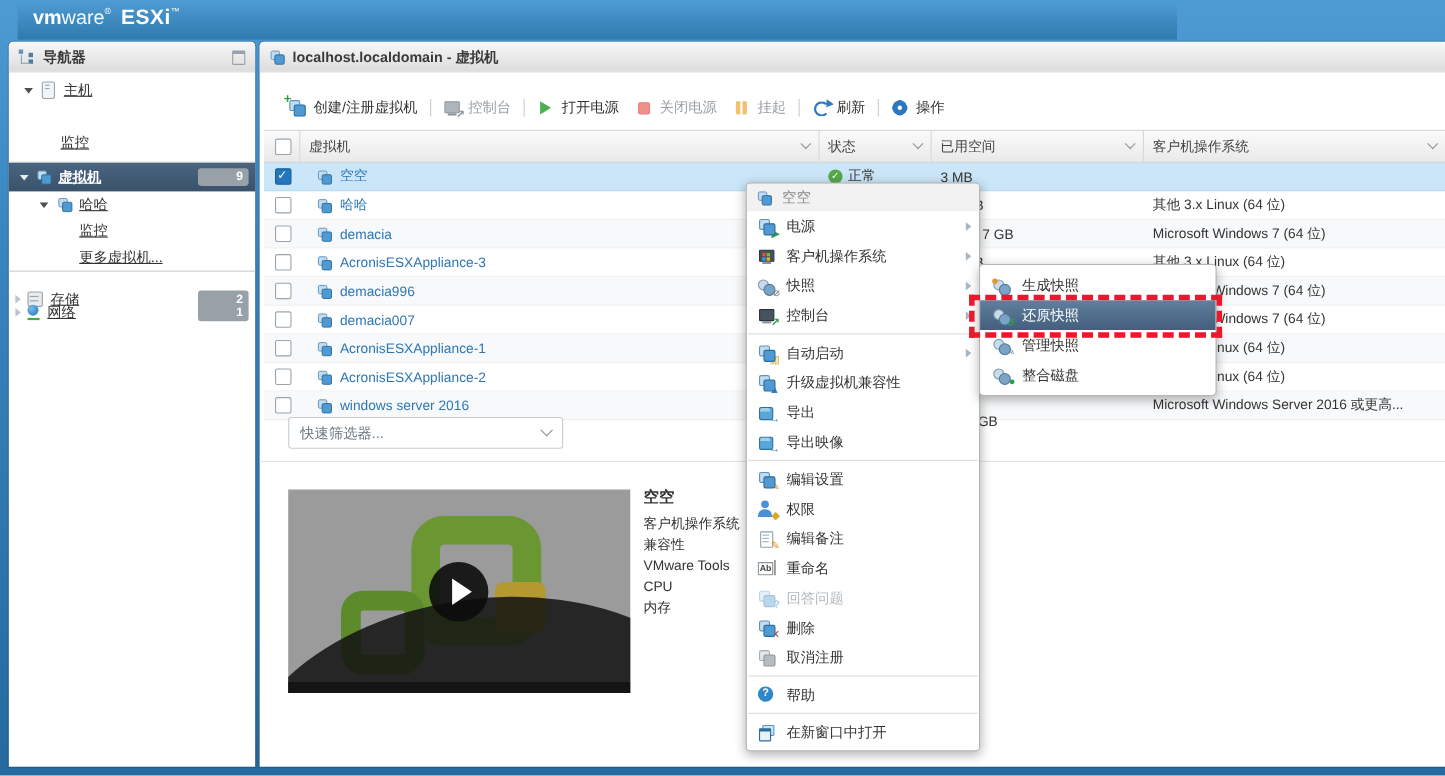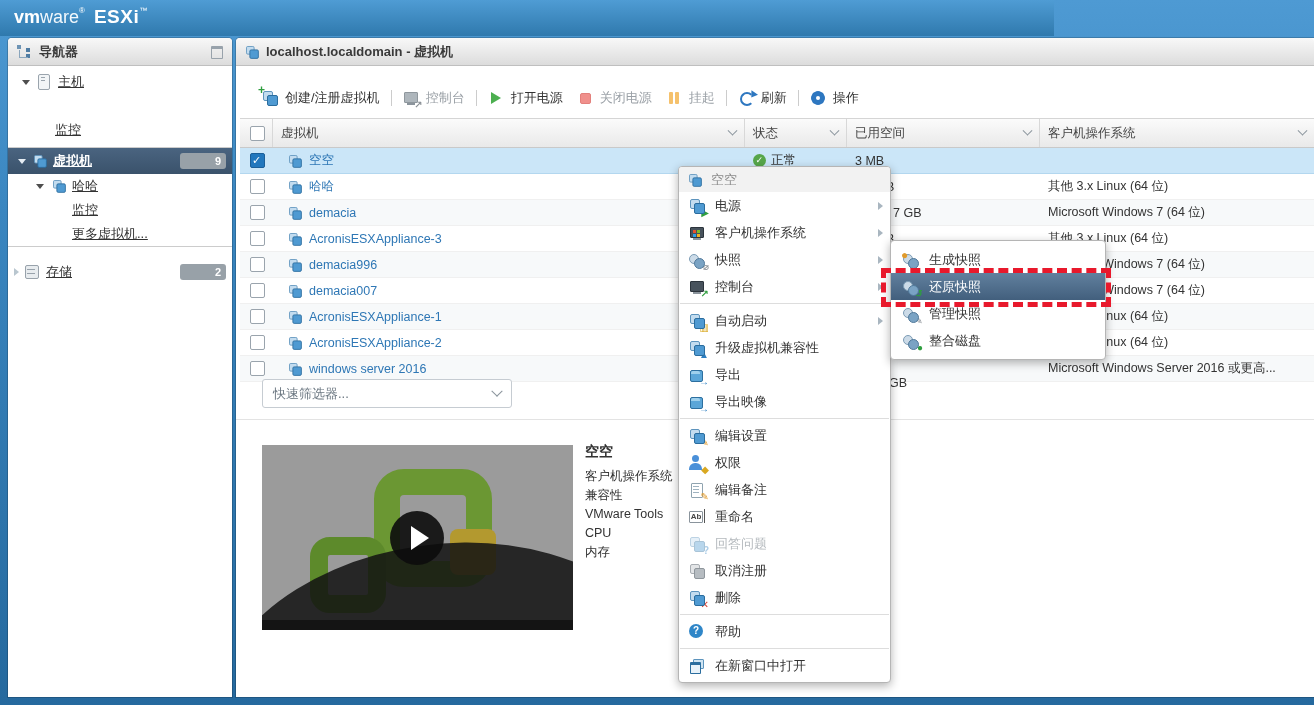--- a/index.html
+++ b/index.html
@@ -1,21 +1,21 @@
 <!DOCTYPE html>
 <html><head>
 <meta charset="utf-8">
 <style>
   html,body{margin:0;padding:0;}
   body{width:1314px;height:705px;overflow:hidden;font-family:"Liberation Sans","DejaVu Sans",sans-serif;
        background:linear-gradient(180deg,#4e9ad3 0%,#3a86c0 30%,#25699e 100%);position:relative;}
   .abs{position:absolute;}
 
   
-  .topbar{left:0;top:0;width:1054px;height:36px;background:linear-gradient(180deg,#4f9cd4,#2f79ad);}
+  .topbar{left:16px;top:0;width:1054px;height:36px;background:linear-gradient(180deg,#4f9cd4,#2f79ad);}
   .brand{left:14px;top:6px;color:#fff;white-space:nowrap;}
   .brand .b1{font-weight:700;font-size:18px;}
   .brand .b2{font-weight:400;font-size:18px;color:#f2f8fc;}
   .brand sup{font-size:8px;vertical-align:top;}
   .brand .b3{font-weight:700;font-size:19px;margin-left:9px;letter-spacing:.5px;}
 
   
   .sidebar{left:8px;top:38px;width:224px;height:659px;background:#fff;border-radius:4px 4px 0 0;box-shadow:0 0 0 1px rgba(0,0,0,.18);}
   .main{left:236px;top:38px;width:1078px;height:659px;background:#fff;border-radius:4px 0 0 0;box-shadow:0 0 0 1px rgba(0,0,0,.18);}
 
@@ -234,20 +234,29 @@
 
   <div class="srow" style="top:210px;margin-top:12px;">
     <span style="width:6px"></span>
       <i class="exp-r"></i>
     <span style="width:6px"></span>
       <span class="istore"></span>
     <span style="width:7px"></span>
       <span class="lbl">存储</span>
     <span class="badge">2</span>
   </div>
+  <div class="srow" style="top:234px;">
+    <span style="width:6px"></span>
+      <i class="exp-r"></i>
+    <span style="width:5px"></span>
+      <span class="inet"></span>
+    <span style="width:6px"></span>
+      <span class="lbl">网络</span>
+    <span class="badge">1</span>
+  </div>
 </div>
 
 <div class="abs main">
   <div class="panelhead maintitle">
     <span class="ic ic-vm ic-sm"></span>
     <span class="t">localhost.localdomain - 虚拟机</span>
   </div>
 
   <div class="abs toolbar">
     <div class="tbtn">
@@ -541,28 +550,28 @@
     <span class="ic ic-ab"></span>
     <span class="lbl">重命名</span>
   </div>
   <div class="mi dis">
     <span class="ic ic-vm">
         <i class="ov ovb">?</i>
       </span>
     <span class="lbl">回答问题</span>
   </div>
   <div class="mi">
+    <span class="ic ic-vm">
+        <i class="ov ovr">✕</i>
+      </span>
+    <span class="lbl">删除</span>
+  </div>
+  <div class="mi">
     <span class="ic ic-vm gray"></span>
     <span class="lbl">取消注册</span>
-  </div>
-  <div class="mi">
-    <span class="ic ic-vm">
-        <i class="ov ovr">✕</i>
-      </span>
-    <span class="lbl">删除</span>
   </div>
   <div class="msep"></div>
   <div class="mi">
     <span class="ic ic-help"></span>
     <span class="lbl">帮助</span>
   </div>
   <div class="msep"></div>
   <div class="mi">
     <span class="ic ic-wins"></span>
     <span class="lbl">在新窗口中打开</span>

